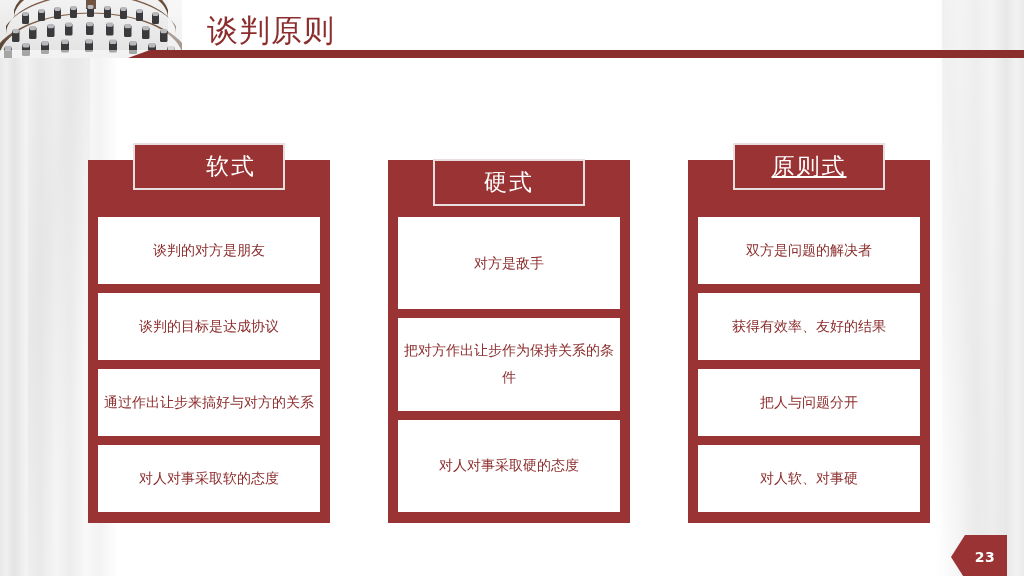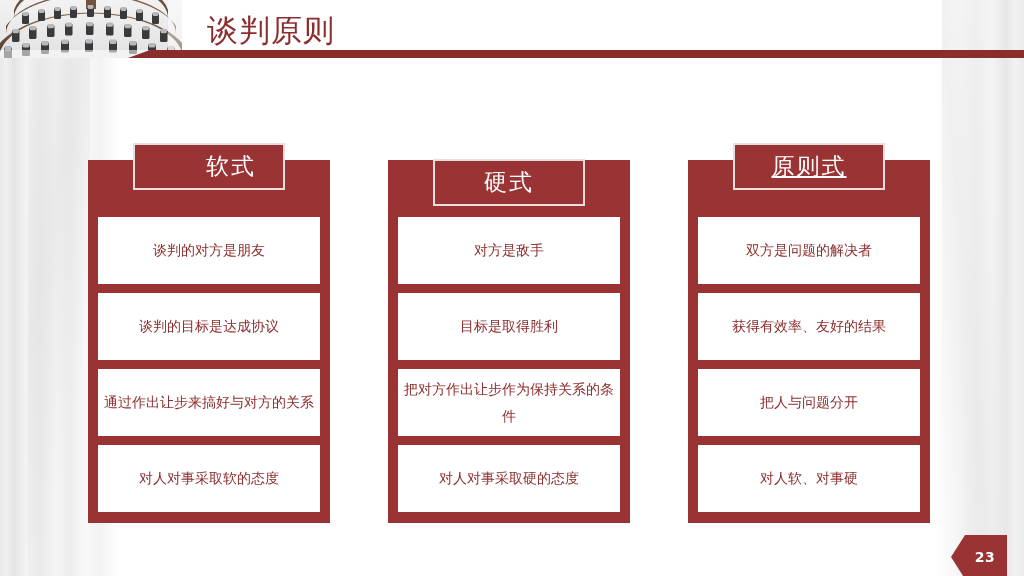--- a/index.html
+++ b/index.html
@@ -315,23 +315,20 @@
           </div>
       </div>
     </div>
 
     <div class="column c2">
       <div class="items">
         <div class="item-box">
             <span>对方是敌手</span>
           </div>
         <div class="item-box">
-            <span>目标是取得胜利</span>
-          </div>
-        <div class="item-box">
             <span>把对方作出让步作为保持关系的条件</span>
           </div>
         <div class="item-box">
             <span>对人对事采取硬的态度</span>
           </div>
       </div>
     </div>
 
     <div class="column c3">
       <div class="items">

